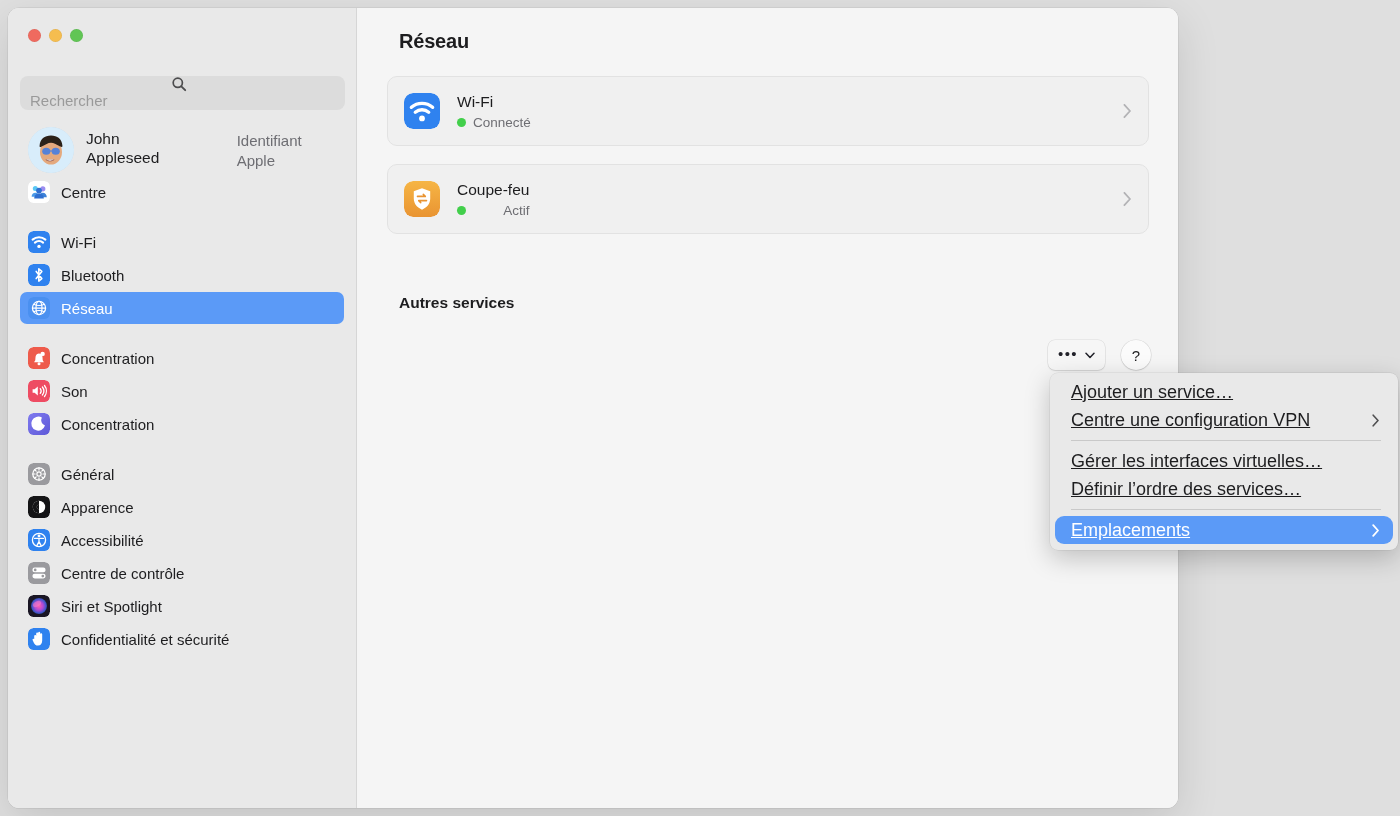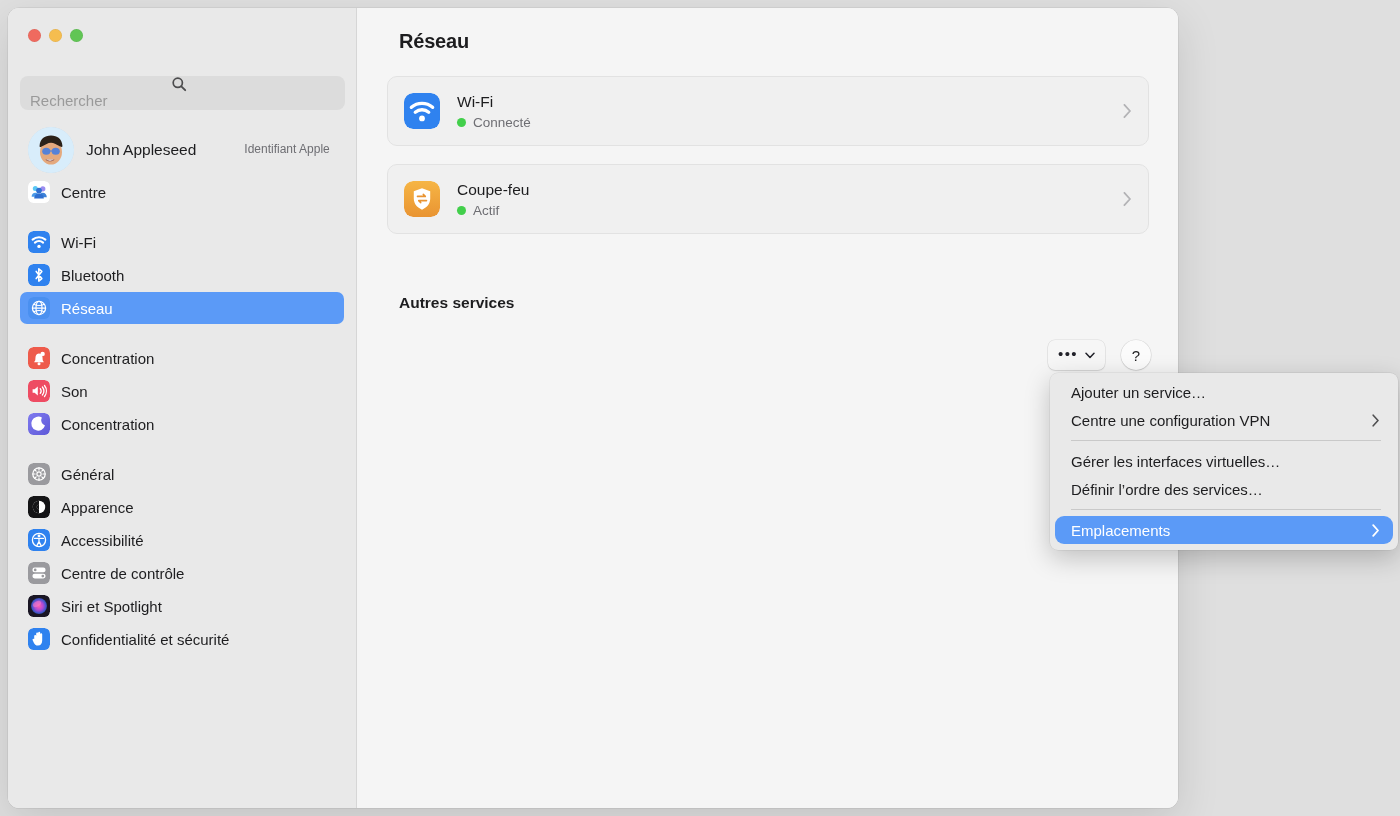--- a/index.html
+++ b/index.html
@@ -110,21 +110,21 @@
     border-radius: 50%;
     background: #d8edfb;
     margin-right: 12px;
     flex: 0 0 46px;
     position: relative;
     overflow: hidden;
     box-shadow: inset 0 0 0 0.5px rgba(0,0,0,0.06);
   }
   .account-text { display: flex; flex-direction: row; justify-content: flex-start; gap: 48px; }
   .account-name { font-size: 15.5px; color: #1d1d1f; line-height: 1.2; }
-  .account-sub { font-size: 12px; color: #6e6e73; line-height: 1.3; margin-top: 1px; }
+  .account-sub { font-size: 15px; color: #6e6e73; line-height: 1.3; margin-top: 1px; }
 
   .nav-item {
     display: flex;
     align-items: center;
     height: 32px;
     margin: 1px 12px;
     padding: 0 8px;
     border-radius: 7px;
     box-sizing: border-box;
     cursor: default;
@@ -177,21 +177,21 @@
   .card-icon {
     width: 36px; height: 36px;
     border-radius: 9px;
     margin-right: 17px;
     flex: 0 0 36px;
     display: flex; align-items: center; justify-content: center;
     overflow: hidden;
   }
   .card-text { display: flex; flex-direction: column; }
   .card-title { font-size: 15.5px; color: #1d1d1f; line-height: 1.25; }
-  .card-status { font-size: 13.5px; color: #6e6e73; display: flex; align-items: center; margin-top: 3px; }
+  .card-status { font-size: 13.5px; color: #6e6e73; display: flex; align-items: center; margin-top: 3px; justify-content: space-between; }
   .status-dot {
     width: 9px; height: 9px;
     border-radius: 50%;
     background: #42cf4b;
     margin-right: 7px;
     flex: 0 0 9px;
   }
   .chev-right {
     position: absolute;
     right: 16px;
@@ -259,25 +259,26 @@
     padding: 5px 5px 6px 5px;
     box-sizing: border-box;
     z-index: 30;
   }
   .menu-item {
     height: 28px;
     display: flex;
     align-items: center;
     padding: 0 13px 0 16px;
     border-radius: 5px;
-    font-size: 15px;
+    font-size: 18px;
     color: #1d1d1f;
     white-space: nowrap;
     position: relative;
     box-sizing: border-box;
+    text-decoration: underline;
   }
   .menu-item.highlighted { background: #5b9af7; color: #fff; border-radius: 9px; }
   .menu-item .submenu-arrow {
     margin-left: auto;
     width: 8px; height: 13px;
     opacity: 0.75;
   }
   .menu-item.highlighted .submenu-arrow { opacity: 1; }
   .menu-sep {
     height: 1px;

